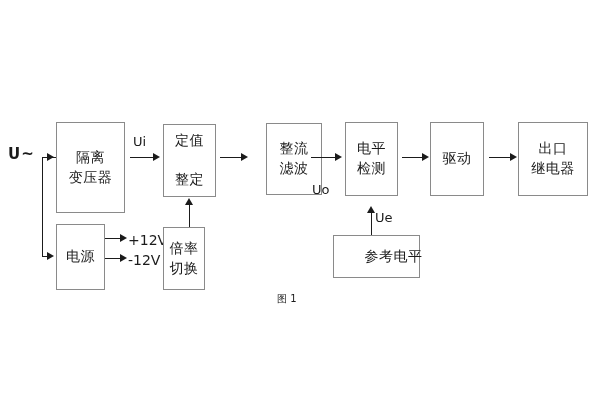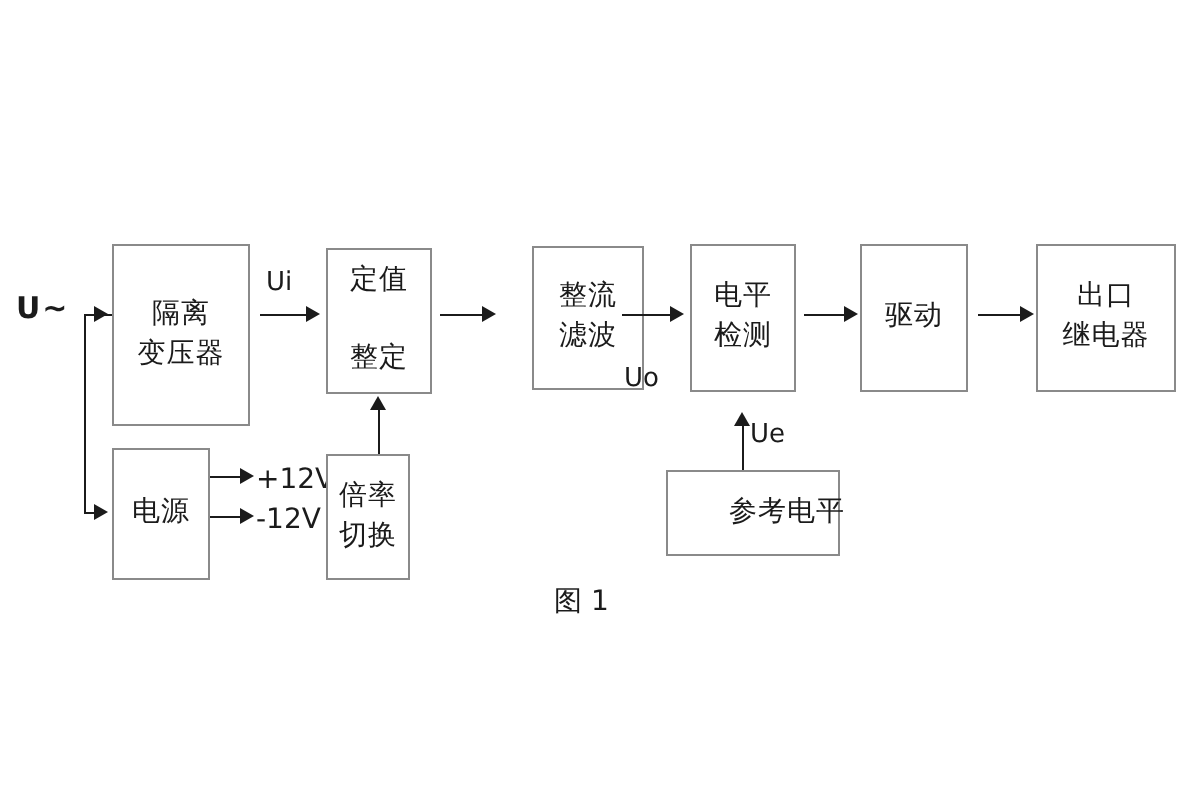--- a/index.html
+++ b/index.html
@@ -29,21 +29,21 @@
   .b-ref     {left:333px;top:235px; width:87px;  height:43px; font-size:14px;padding-left:34px;}
 
   
   .lbl{position:absolute;color:#1b1b1b;white-space:nowrap;}
   .lbl-u     {left:8px;  top:145px; font-size:15px;font-weight:bold;letter-spacing:1px;}
   .lbl-ui    {left:133px;top:134px; font-size:13px;}
   .lbl-uo    {left:312px;top:134px; font-size:13px;margin-top:48px;}
   .lbl-ue    {left:375px;top:210px; font-size:13px;}
   .lbl-p12   {left:128px;top:232px; font-size:14px;}
   .lbl-n12   {left:128px;top:252px; font-size:14px;}
-  .caption   {left:277px;top:292px; font-size:14px;}
+  .caption   {left:277px;top:292px; font-size:10px;}
 
   
   .ln{position:absolute;background:#1b1b1b;}
   .h{height:1.4px;} .v{width:1.4px;}
 
   .arw{position:absolute;width:0;height:0;}
   .arw-r{border-top:4.5px solid transparent;border-bottom:4.5px solid transparent;border-left:7px solid #1b1b1b;}
   .arw-u{border-left:4.5px solid transparent;border-right:4.5px solid transparent;border-bottom:7px solid #1b1b1b;}
 </style>
 </head>

